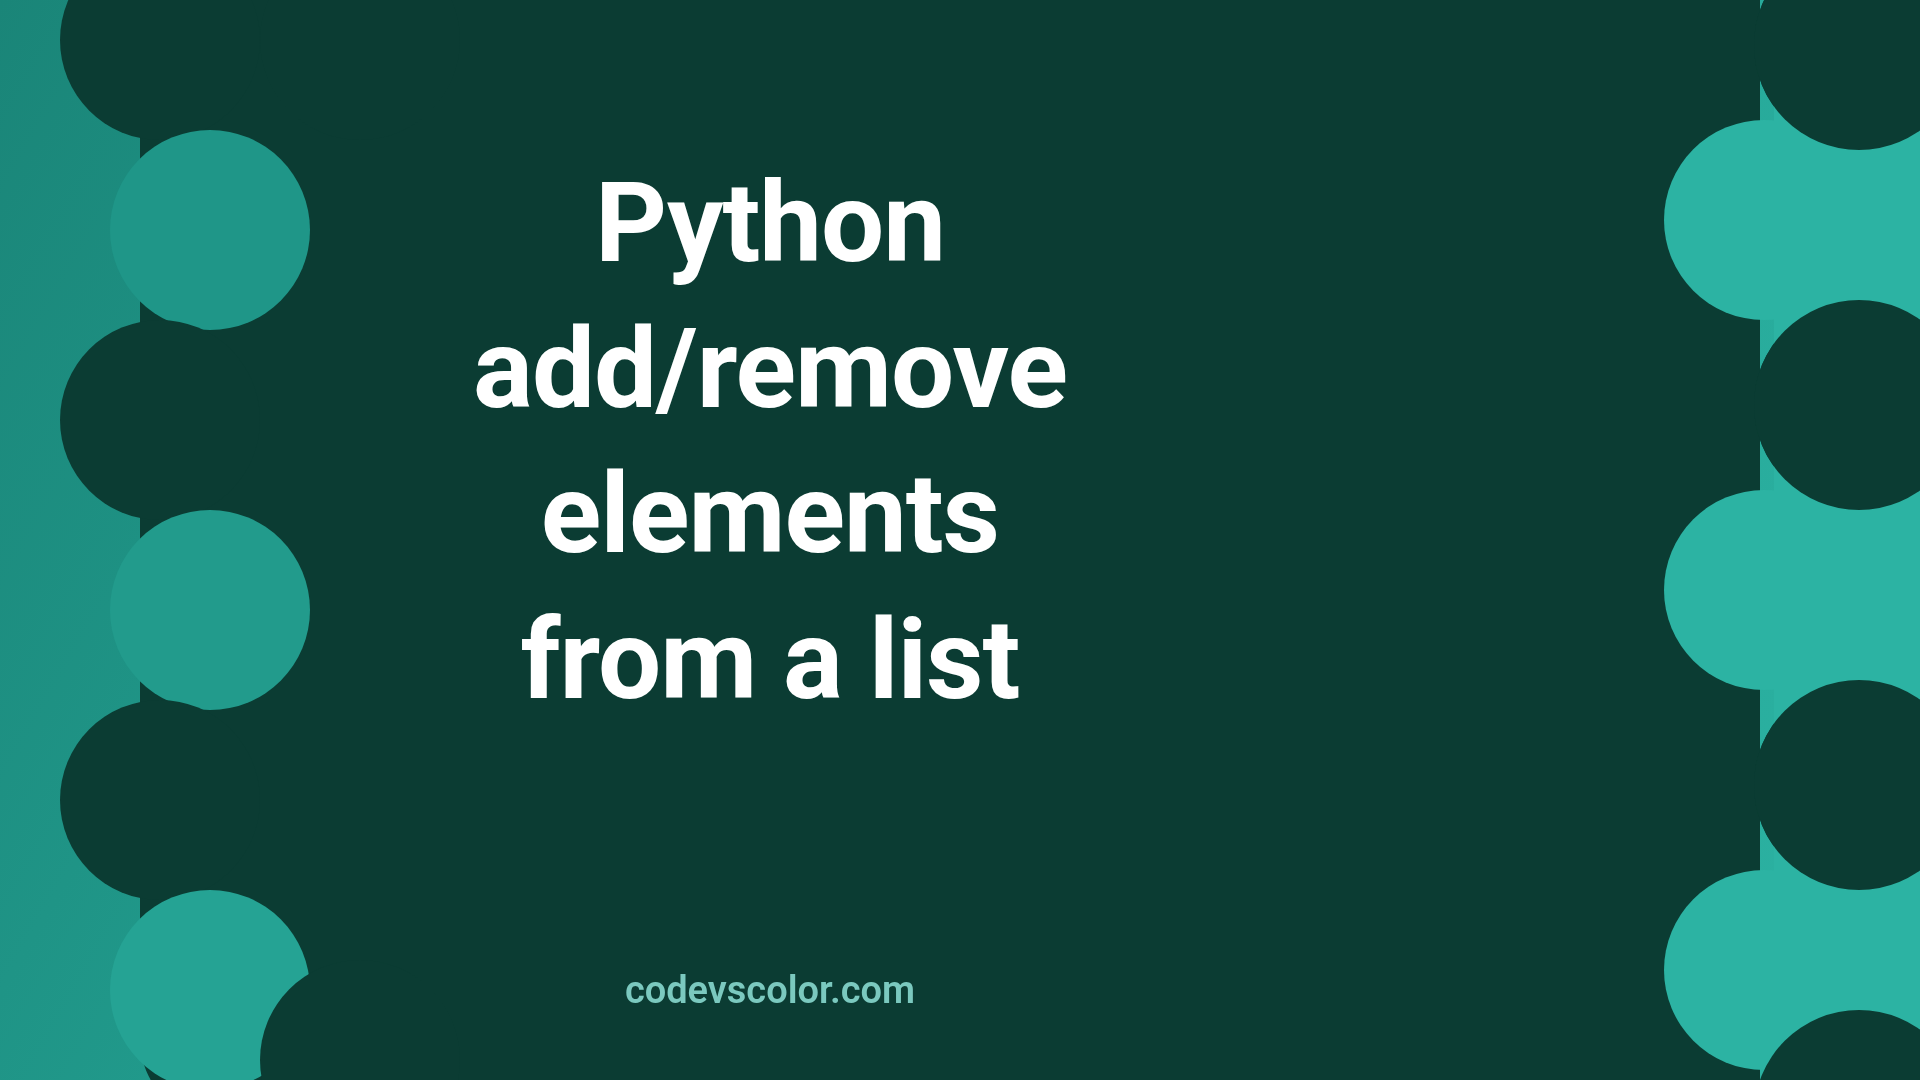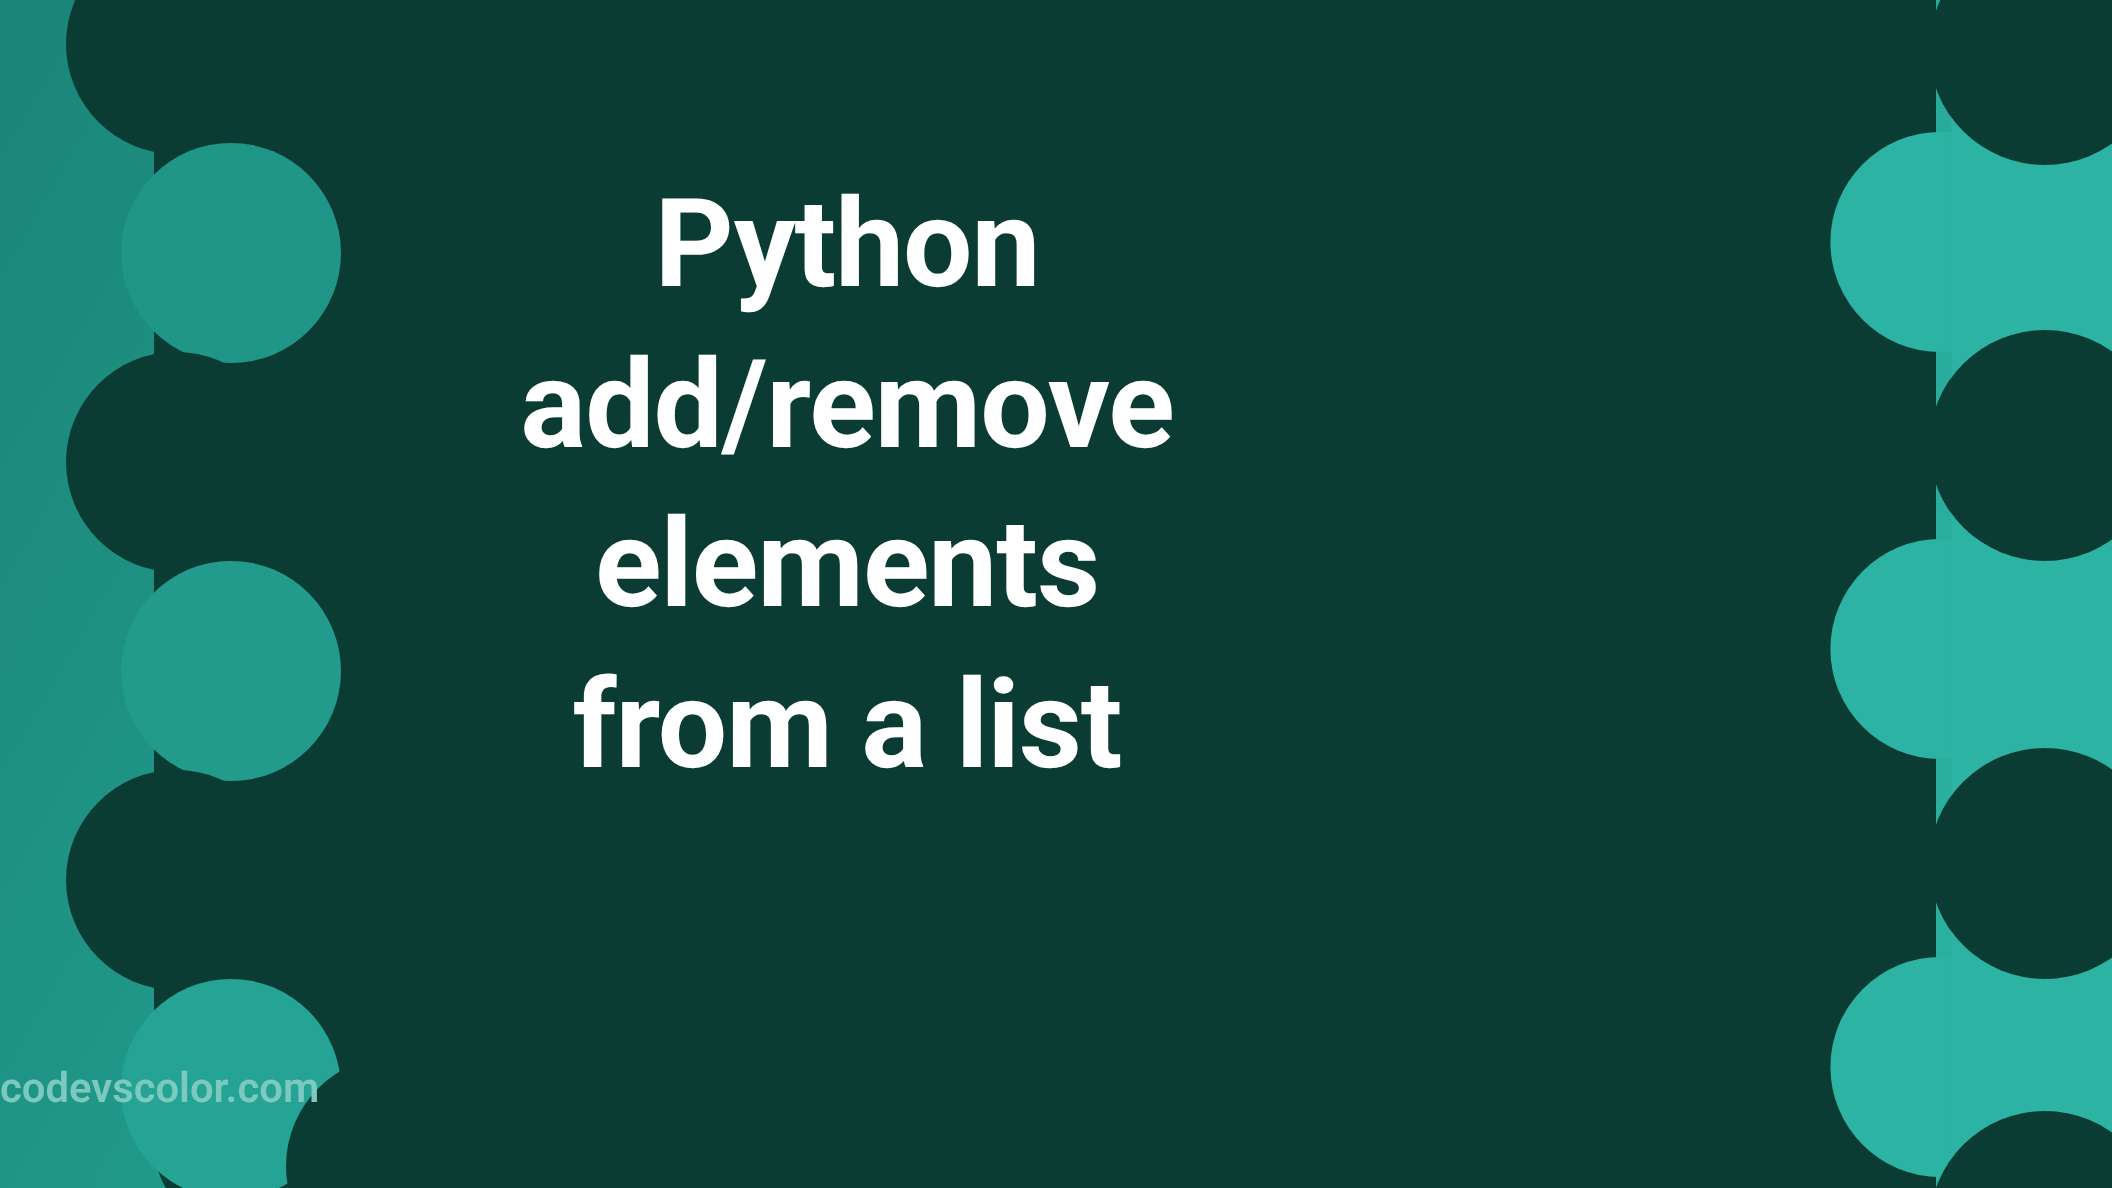--- a/index.html
+++ b/index.html
@@ -69,20 +69,21 @@
     font-weight: 700;
     font-size: 112px;
     line-height: 1.3;
     letter-spacing: -1px;
   }
   .attribution {
     position: absolute;
     bottom: 68px;
     left: 0;
     width: 1540px;
+    text-align: center;
     color: #7bc9bf;
     font-weight: 600;
     font-size: 38px;
   }
 </style>
 </head>
 <body>
 
 <div class="canvas">
 

